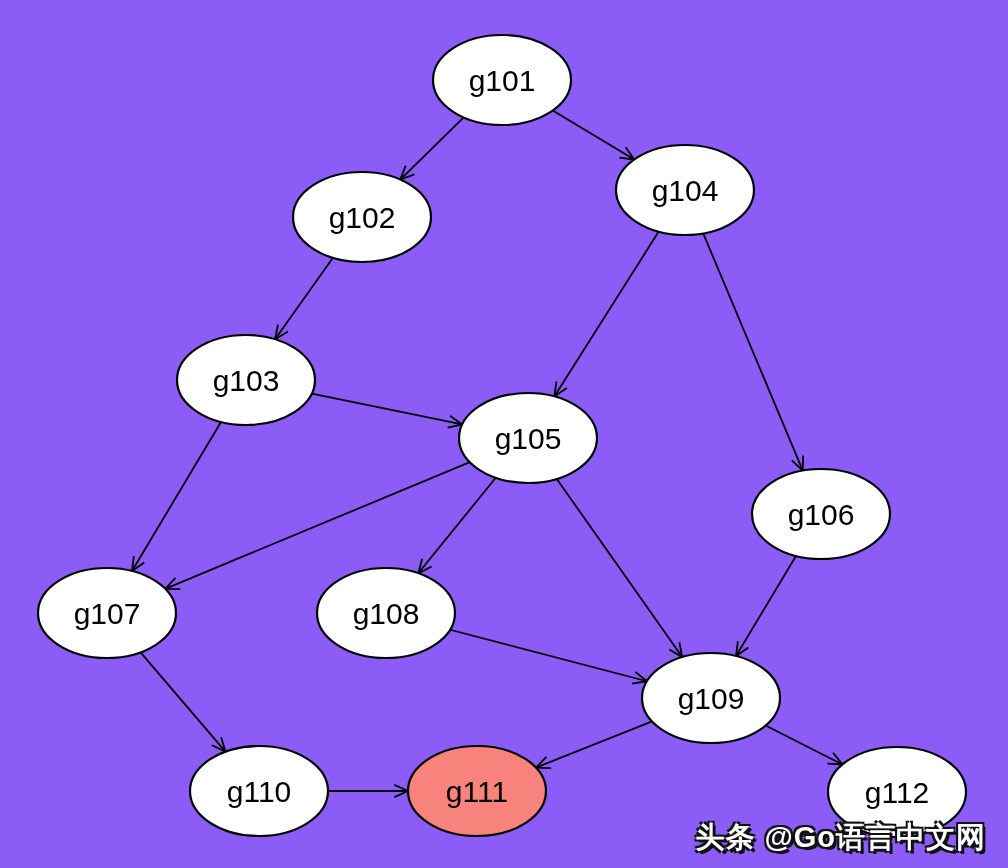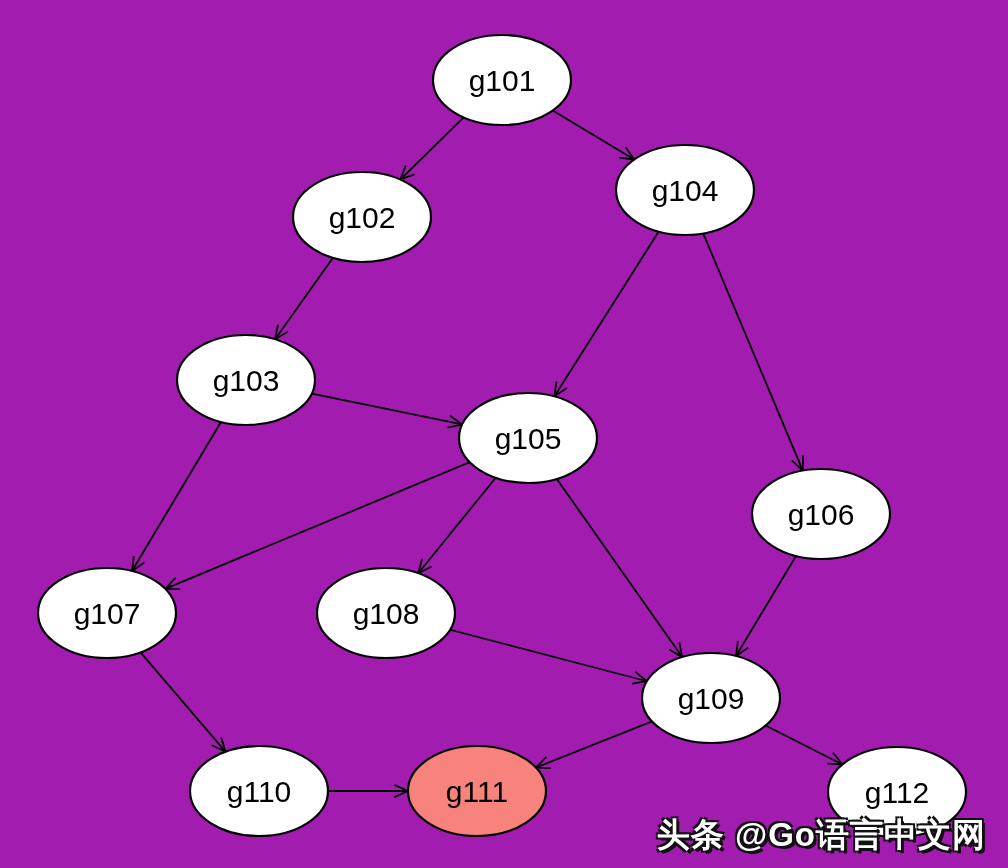--- a/index.html
+++ b/index.html
@@ -4,21 +4,21 @@
 <style>
   html, body {
     margin: 0;
     padding: 0;
     background: #ffffff;
   }
   .canvas {
     position: relative;
     width: 1008px;
     height: 868px;
-    background: #a21caf;
+    background: #8b5cf6;
     overflow: hidden;
     font-family: "Liberation Sans", sans-serif;
   }
   svg.graph {
     position: absolute;
     left: 0;
     top: 0;
   }
   svg.graph ellipse {
     stroke-width: 2.2px;
@@ -31,21 +31,21 @@
   svg.graph text.node-label {
     font-family: "Liberation Sans", sans-serif;
     font-size: 30px;
     fill: #000000;
     text-anchor: middle;
   }
   .watermark {
     position: absolute;
     right: 22px;
     bottom: 10px;
-    font-size: 33px;
+    font-size: 29px;
     font-weight: bold;
     letter-spacing: 1px;
     color: #ffffff;
     text-shadow:
       -2px -2px 0 #111111,
        2px -2px 0 #111111,
       -2px  2px 0 #111111,
        2px  2px 0 #111111,
        3px  3px 0 #111111;
     white-space: nowrap;

